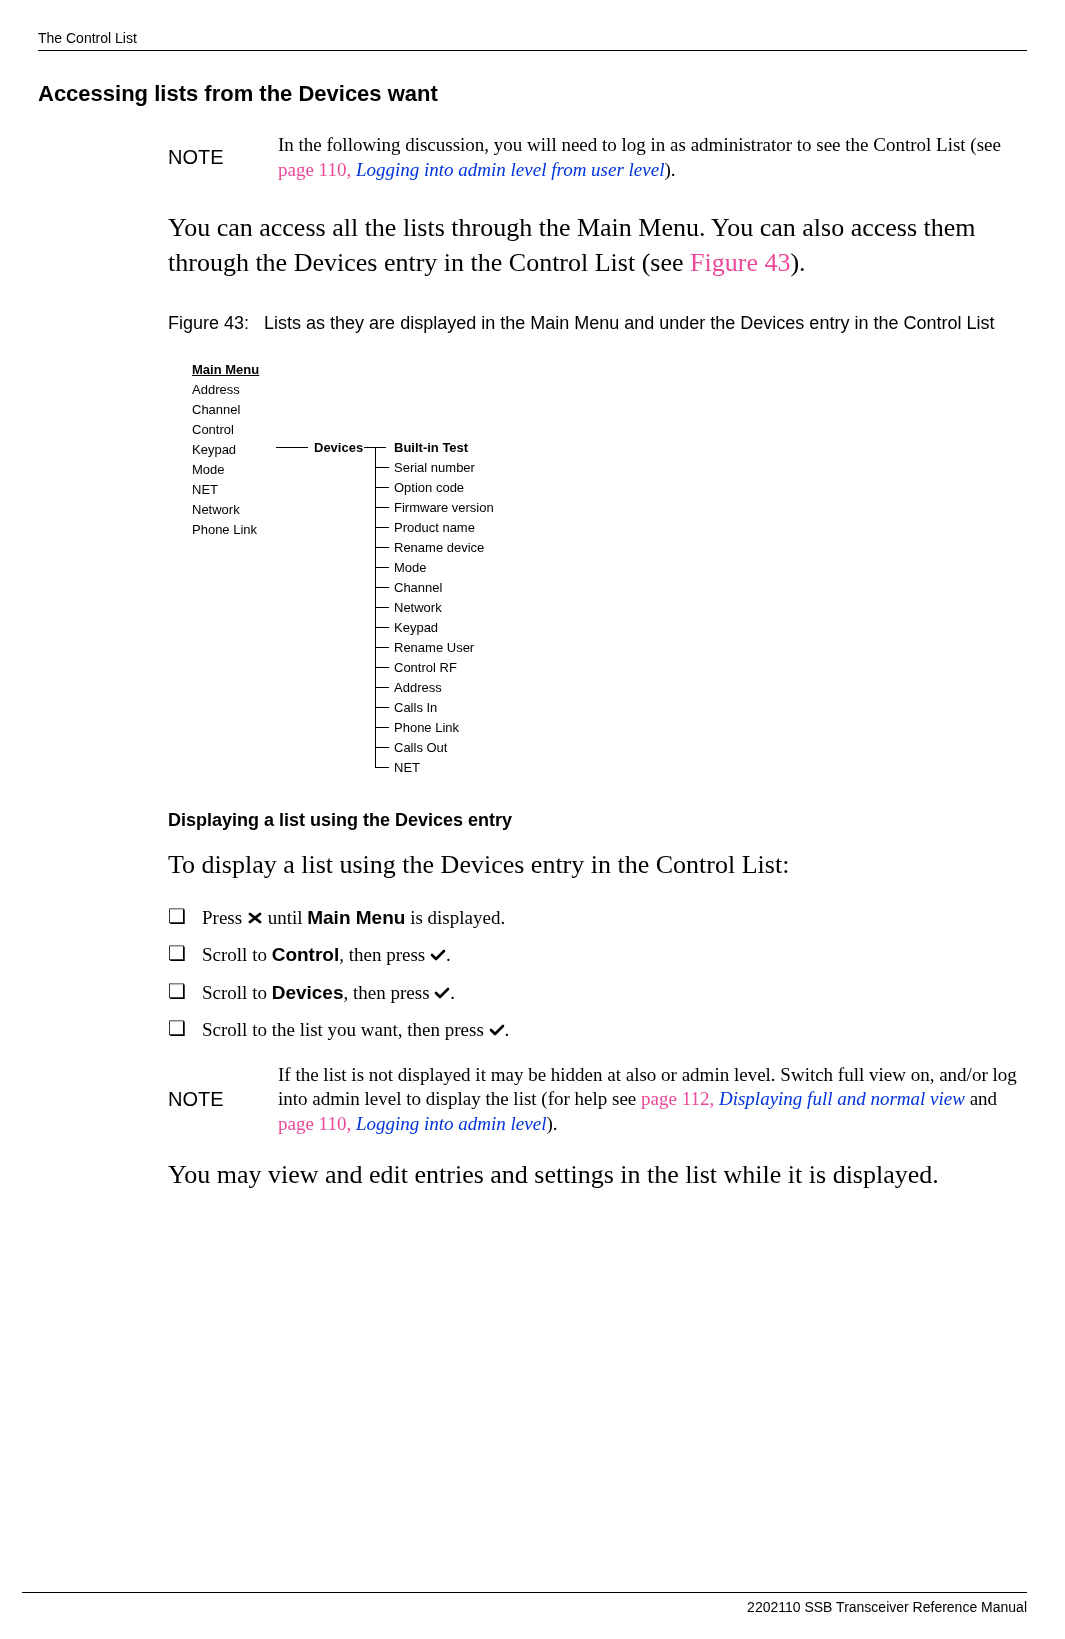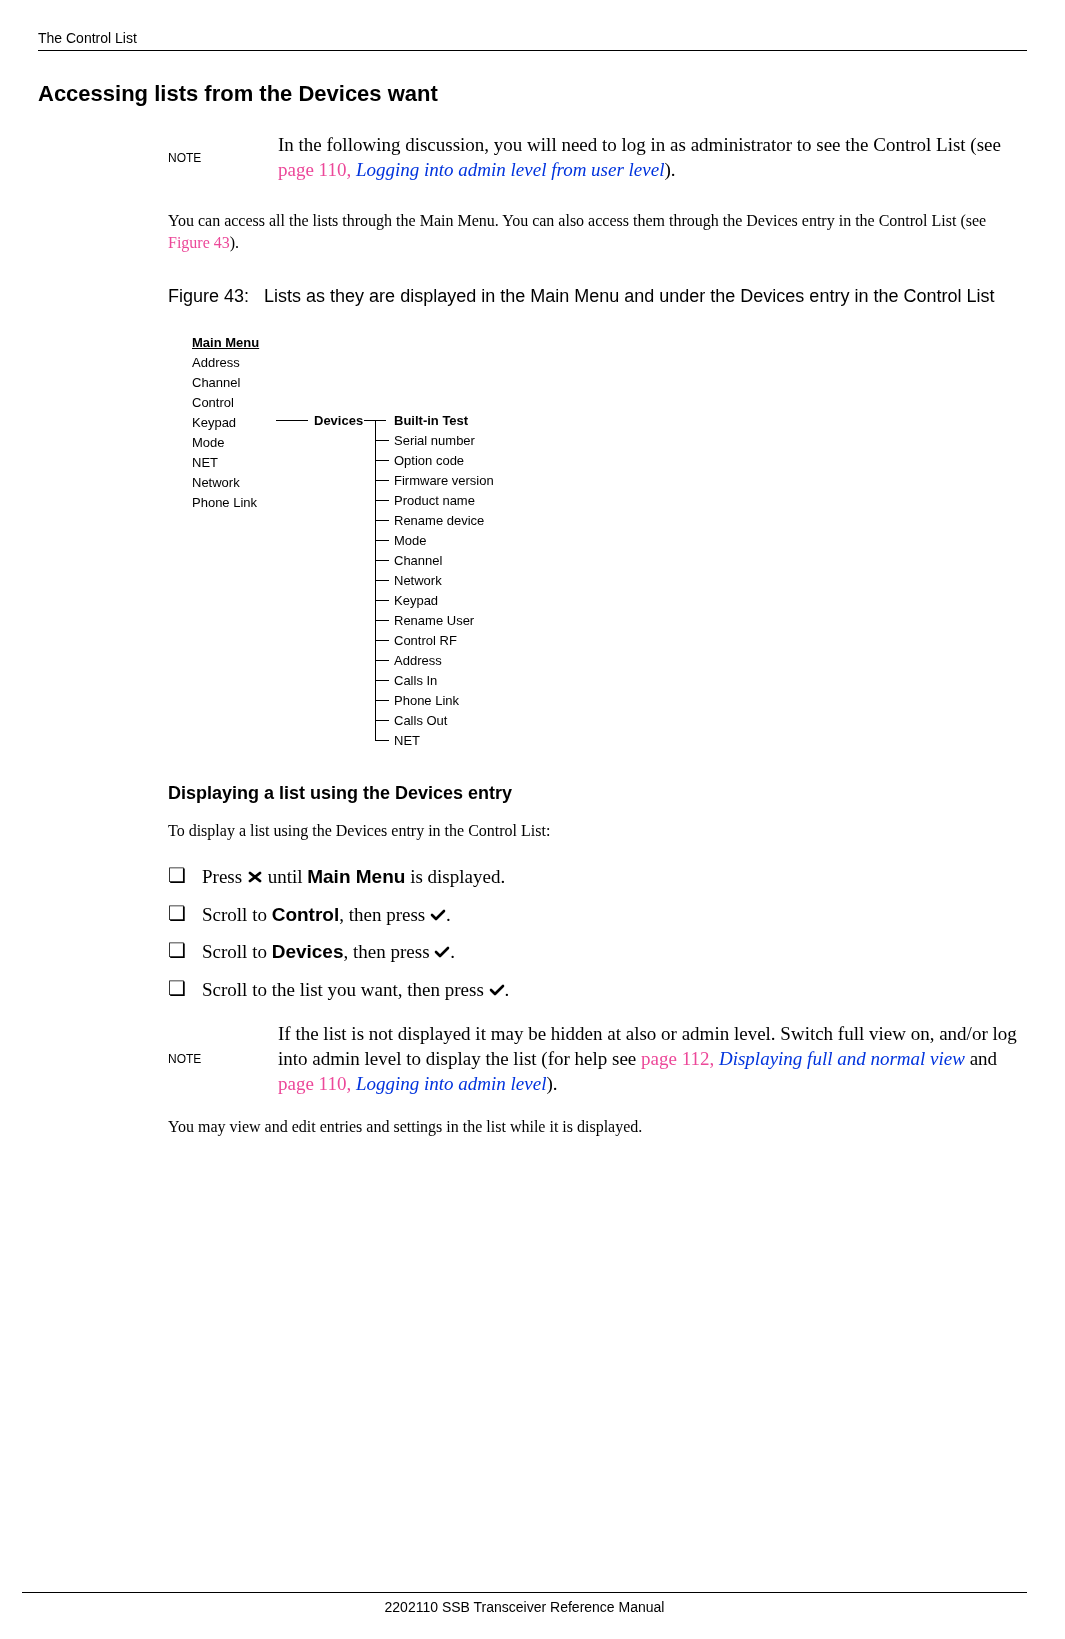--- a/index.html
+++ b/index.html
@@ -35,30 +35,30 @@
     margin-left: 130px;
     margin-right: 10px;
   }
   .note-row {
     display: flex;
     align-items: center;
     margin-bottom: 28px;
   }
   .note-label {
     font-family: Arial, Helvetica, sans-serif;
-    font-size: 12px;
+    font-size: 20px;
     width: 110px;
     flex-shrink: 0;
   }
   .note-body {
     font-size: 19px;
     line-height: 1.3;
   }
   .para {
-    font-size: 16px;
+    font-size: 26px;
     line-height: 1.35;
     margin-bottom: 26px;
   }
   .link { color: #ec4899; }
   .link-italic { color: #0033dd; font-style: italic; margin-top: 35px; }
   .fig-caption {
     font-family: Arial, Helvetica, sans-serif;
     font-size: 18px;
     line-height: 1.35;
     margin-top: 30px;
@@ -126,21 +126,21 @@
   .footer {
     position: absolute;
     left: 22px;
     right: 38px;
     bottom: 24px;
     border-top: 1px solid #000;
     padding-top: 6px;
     font-family: Arial, Helvetica, sans-serif;
     font-size: 14px;
     display: flex;
-    justify-content: center;
+    justify-content: flex-end;
   }
 </style>
 </head>
 <body>
 
 <div class="header-line">The Control List</div>
 <hr class="top-rule">
 
 <div class="h1">Accessing lists from the Devices want</div>
 

